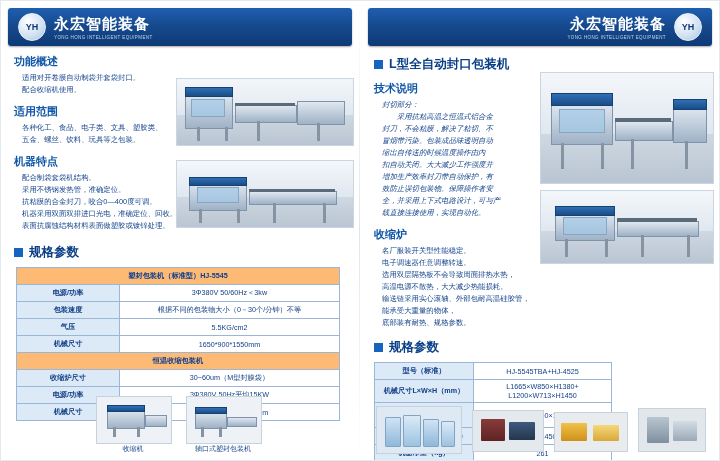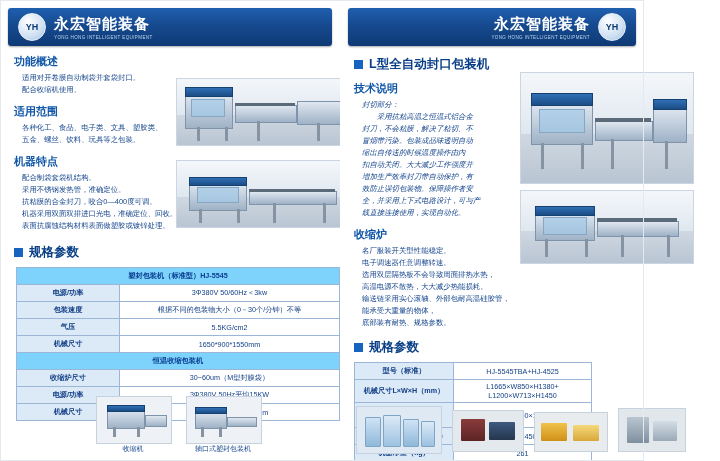--- a/index.html
+++ b/index.html
@@ -2,21 +2,21 @@
 <html><head>
 <meta charset="utf-8">
 <style>
   html,body{margin:0;padding:0;}
   body{
     width:720px;height:461px;overflow:hidden;
     background:#ffffff;
     font-family:"Liberation Sans","DejaVu Sans",sans-serif;
     color:#0b3d91;
   }
-  .page{position:relative;width:644px;height:461px;display:flex;border-radius:29px;}
+  .page{position:relative;width:720px;height:461px;display:flex;border-radius:29px;}
   .panel{position:relative;width:360px;height:461px;box-sizing:border-box;padding:0;}
   .panel.left{background:#ffffff;}
   .panel.right{background:#ffffff;}
 
   
   .hdr{
     position:relative;height:38px;margin:8px 8px 0 8px;
     background:linear-gradient(180deg,#1f5fb0 0%,#164a8f 45%,#0e3a75 100%);
     border-radius:3px;display:flex;align-items:center;
     box-shadow:0 1px 2px rgba(0,0,0,.35);
@@ -66,21 +66,21 @@
   table.spec{
     border-collapse:collapse;margin:4px 0 0 16px;width:324px;
     font-size:7.2px;color:#123f86;background:#ffffff;
   }
   table.spec td{
     border:1px solid #9bb6d6;padding:2px 3px;height:12px;
   }
   table.spec td.k{background:#dce9f7;text-align:center;width:96px;font-weight:bold;}
   table.spec td.v{background:#ffffff;text-align:center;}
   table.spec td.hd{
-    background:#7dd3fc;text-align:center;font-weight:bold;color:#0b3d91;
+    background:#fdba74;text-align:center;font-weight:bold;color:#0b3d91;
   }
   table.spec.rt{width:238px;margin-left:14px;}
   table.spec.rt td.k{width:92px;}
 
   
   .cap{
     position:absolute;text-align:center;font-size:7px;color:#14448c;
   }
   .thumb{
     position:absolute;border:1px solid #c6d2de;background:#eef2f6;overflow:hidden;

